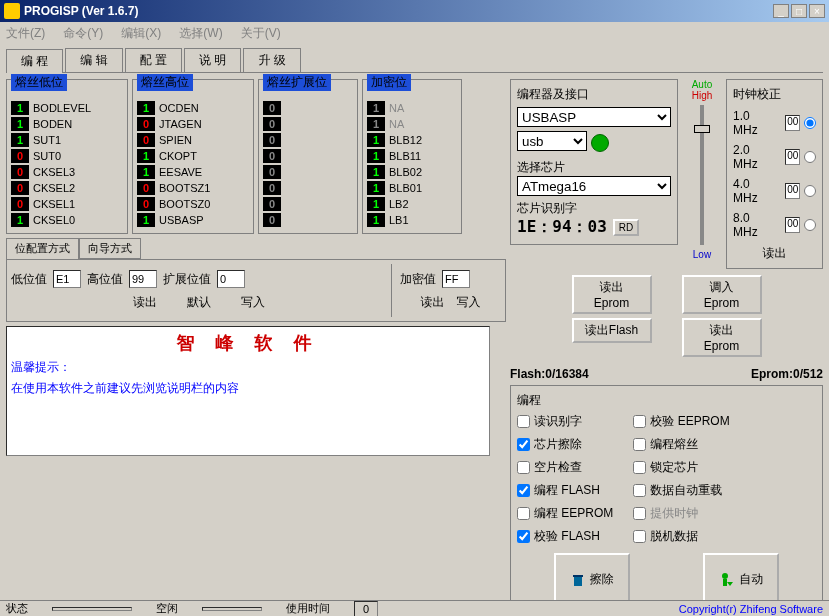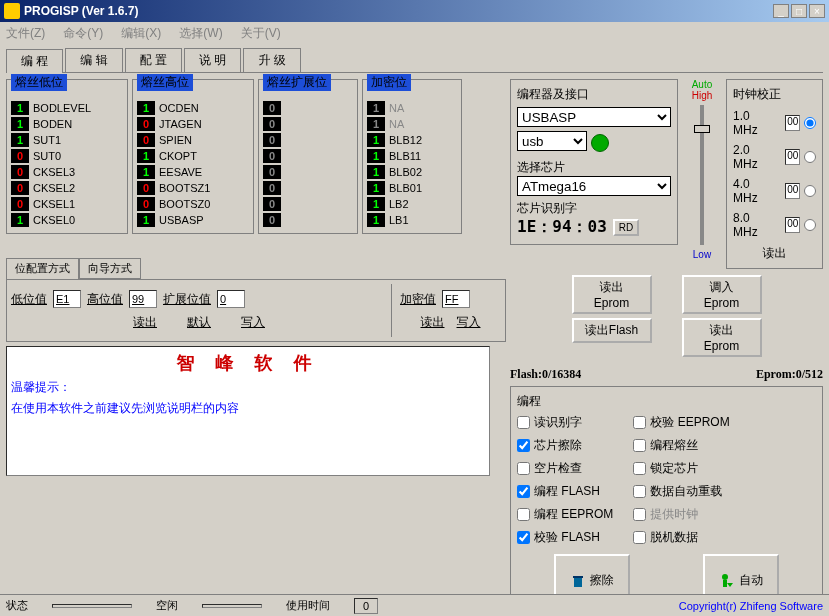--- a/index.html
+++ b/index.html
@@ -22,48 +22,48 @@
 .groupbox-title { position: relative; top: -10px; background: #1d4ed8; display: inline-block; padding: 0 4px; }
 .fuse-item { display: flex; align-items: center; gap: 4px; margin-bottom: 2px; }
 .fuse-bit { width: 18px; height: 14px; background: #000; color: #0f0; display: flex; align-items: center; justify-content: center; font-size: 11px; font-weight: bold; cursor: pointer; }
 .fuse-bit.zero { color: #f00; }
 .fuse-bit.gray { color: #888; }
 .fuse-label { font-size: 11px; }
 .fuse-label.disabled { color: #888; }
 .group-fuse { width: 122px; }
 .group-fuse2 { width: 100px; }
 .btn { background: #d4d0c8; border: 2px outset #fff; padding: 2px 10px; cursor: pointer; font-size: 12px; }
-.tabstrip2 { display: flex; margin-top: 20px; }
+.tabstrip2 { display: flex; margin-top: 0; }
 .tab2 { padding: 2px 8px; border: 1px solid #808080; background: #d4d0c8; cursor: pointer; font-size: 11px; }
 .tab2.active { border-bottom: none; }
 .valrow { display: flex; align-items: center; gap: 6px; margin: 6px 0; }
 .valinput { width: 28px; height: 18px; border: 1px inset #808080; background: #fff; padding: 0 2px; font-size: 11px; }
 .btnrow { display: flex; gap: 30px; justify-content: center; margin: 6px 0; }
 .textarea { width: 484px; height: 130px; border: 1px inset #808080; background: #fff; padding: 4px; overflow: auto; }
 .textarea .title { color: #c00; font-weight: bold; text-align: center; font-size: 18px; letter-spacing: 8px; }
 .textarea .hint { color: #00f; margin-top: 4px; }
-.statusbar { position: absolute; bottom: 0; left: 0; right: 0; height: 22px; background: #d4d0c8; border-top: 1px solid #808080; display: flex; align-items: center; padding: 0 6px; gap: 24px; font-size: 11px; }
+.statusbar { position: absolute; bottom: 0; left: 0; right: 0; height: 16px; background: #d4d0c8; border-top: 1px solid #808080; display: flex; align-items: center; padding: 0 6px; gap: 24px; font-size: 11px; }
 .statusitem { border: 1px inset #808080; padding: 1px 8px; }
 .copyright { margin-left: auto; color: #00f; }
 .rightbox { border: 1px solid #808080; padding: 6px; margin-bottom: 4px; }
 .select { width: 100%; height: 20px; border: 1px solid #000; background: #fff; margin-bottom: 4px; }
 .combo-row { display: flex; align-items: center; gap: 4px; }
 .green-dot { width: 18px; height: 18px; background: #0a0; border-radius: 50%; border: 1px solid #060; }
 .chipid { font-family: monospace; font-size: 16px; font-weight: bold; display: flex; align-items: center; gap: 6px; }
 .chipid-btn { padding: 1px 4px; font-size: 10px; }
 .slider-col { width: 40px; display: flex; flex-direction: column; align-items: center; font-size: 10px; }
 .slider-track { width: 4px; height: 140px; background: #888; margin: 4px 0; position: relative; }
 .slider-thumb { position: absolute; top: 20px; left: -6px; width: 16px; height: 8px; background: #d4d0c8; border: 1px solid #000; }
 .clock-group { border: 1px solid #808080; padding: 6px; }
 .clock-row { display: flex; align-items: center; gap: 4px; margin-bottom: 6px; }
 .clock-val { width: 24px; height: 16px; border: 1px inset #808080; background: #fff; font-size: 10px; text-align: center; margin-left: 23px; }
 .radio { width: 12px; height: 12px; }
 .flash-btns { display: flex; flex-direction: column; gap: 4px; align-items: center; margin: 6px 0; }
 .flash-btn { width: 80px; }
-.flashinfo { font-weight: bold; display: flex; justify-content: space-between; margin: 4px 0; font-family: Liberation Serif, serif; }
+.flashinfo { font-weight: bold; display: flex; justify-content: space-between; margin: 4px 0; }
 .checks { display: flex; gap: 20px; }
 .checkcol { display: flex; flex-direction: column; gap: 6px; }
 .checkrow { display: flex; align-items: center; gap: 4px; }
 .checkbox { width: 13px; height: 13px; }
 .action-btns { display: flex; justify-content: space-around; margin-top: 8px; }
 .icon-btn { display: flex; align-items: center; gap: 4px; padding: 16px 14px; }
 .trash-icon { width: 16px; height: 16px; }
 .run-icon { width: 16px; height: 16px; }
 .disabled-text { color: #888; }
 .toprow { display: flex; gap: 4px; }
@@ -248,21 +248,21 @@
             </div>
           </div>
       </div>
     </div>
 
     <div class="tabstrip2">
       <div class="tab2 active">位配置方式</div>
       <div class="tab2">向导方式</div>
     </div>
 
-    <div class="groupbox" style="display:flex;gap:4px;align-items:flex-start;text-decoration:underline;">
+    <div class="groupbox" style="display:flex;gap:4px;align-items:flex-start;">
       <div style="flex:1">
         <div class="valrow">
           <span>低位值</span>
           <input class="valinput" value="E1" style="">
           <span>高位值</span>
           <input class="valinput" value="99" style="">
           <span>扩展位值</span>
           <input class="valinput" value="0" style="">
         </div>
         <div class="btnrow">

